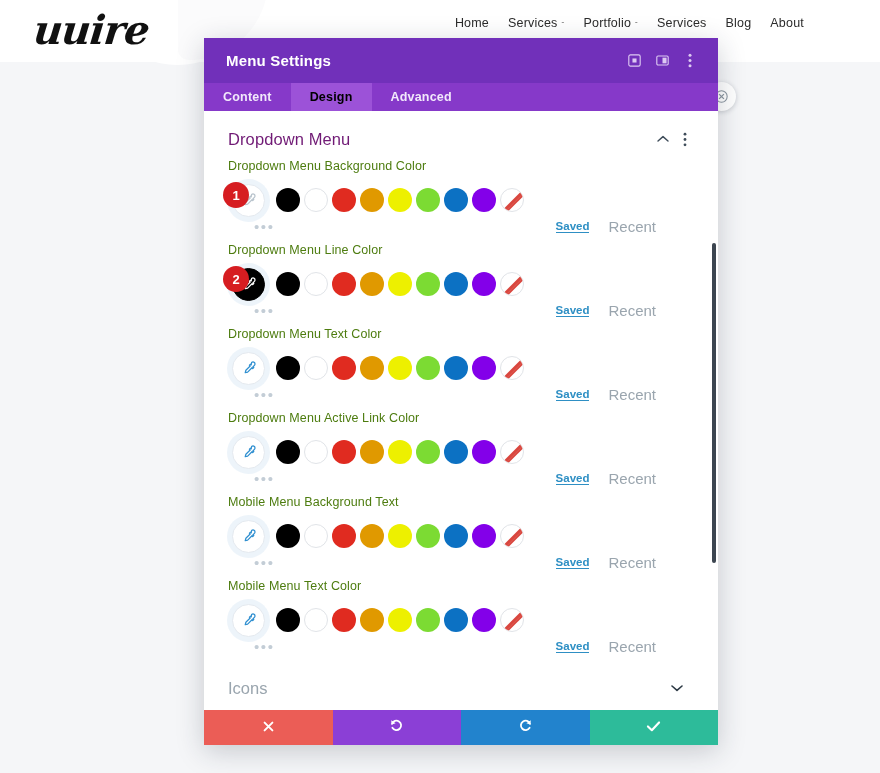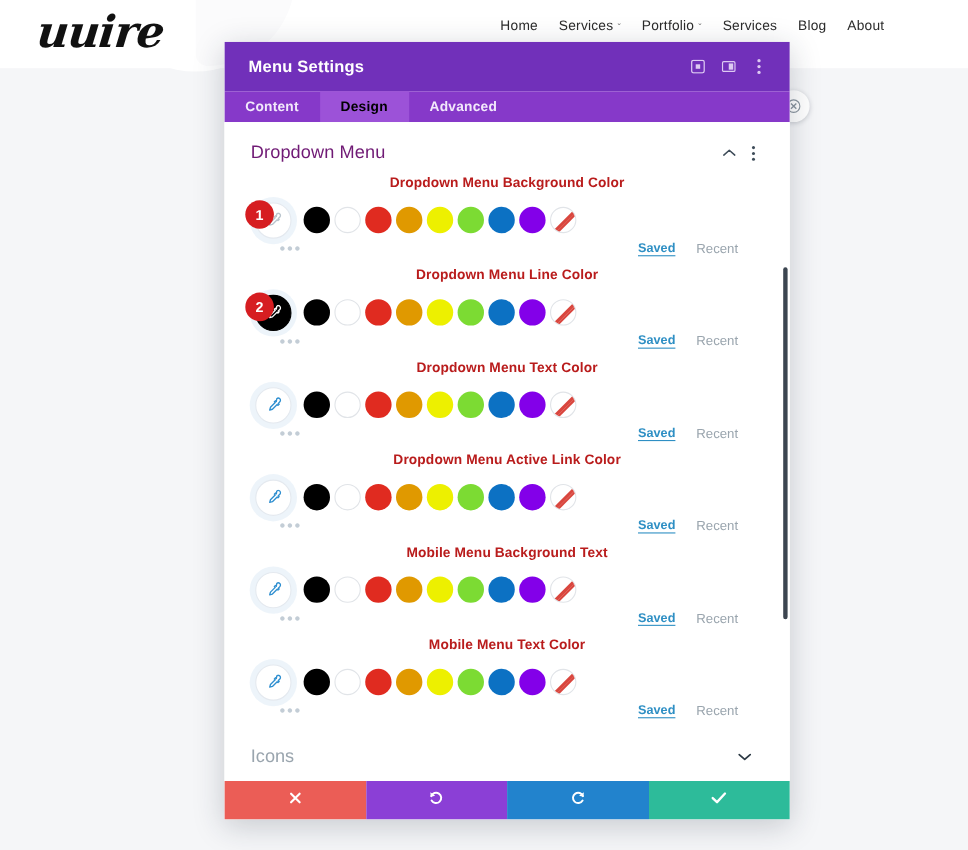--- a/index.html
+++ b/index.html
@@ -129,22 +129,22 @@
     font-size: 16.5px; color: #701a75; flex: 1 1 auto; letter-spacing: .1px;
   }
   .sec-icon {
     width: 22px; height: 20px;
     display: flex; align-items: center; justify-content: center;
     color: #3e4c59; cursor: pointer;
   }
 
   .field { padding: 0 24px 0 24px; margin-bottom: 5px; }
   .field-label {
-    font-size: 12.5px; color: #b91c1c; font-weight: bold;
-    letter-spacing: .1px; margin-bottom: 9px; text-align: center;
+    font-size: 12.5px; color: #4d7c0f; font-weight: normal;
+    letter-spacing: .1px; margin-bottom: 9px;
   }
   .swatch-row {
     display: flex; align-items: center; gap: 0px;
     height: 36px;
   }
   .picker-wrap {
     position: relative;
     width: 44px; height: 44px;
     display: flex; align-items: center; justify-content: center;
     margin-left: -2px; margin-right: 6px;
@@ -197,22 +197,22 @@
   .ellipsis {
     color: #c3cdd6; font-size: 15px; letter-spacing: 1.6px;
     flex: 1 1 auto; line-height: 1; cursor: pointer;
   }
   .saved-link {
     font-size: 11.5px; color: #2e8fc4; font-weight: bold;
     border-bottom: 1px solid #2e8fc4;
     margin-right: 19px; cursor: pointer;
   }
   .recent-link {
-    font-size: 12px; color: #9aa5ae;
-    margin-right: 23px; cursor: pointer;
+    font-size: 15px; color: #9aa5ae;
+    margin-right: 38px; cursor: pointer;
   }
 
   #icons-row {
     display: flex; align-items: center;
     padding: 0 30px 0 24px;
     height: 44px;
     flex: 0 0 auto;
     background: #ffffff;
   }
   #icons-title { font-size: 16.5px; color: #9aa5ae; flex: 1 1 auto; }

